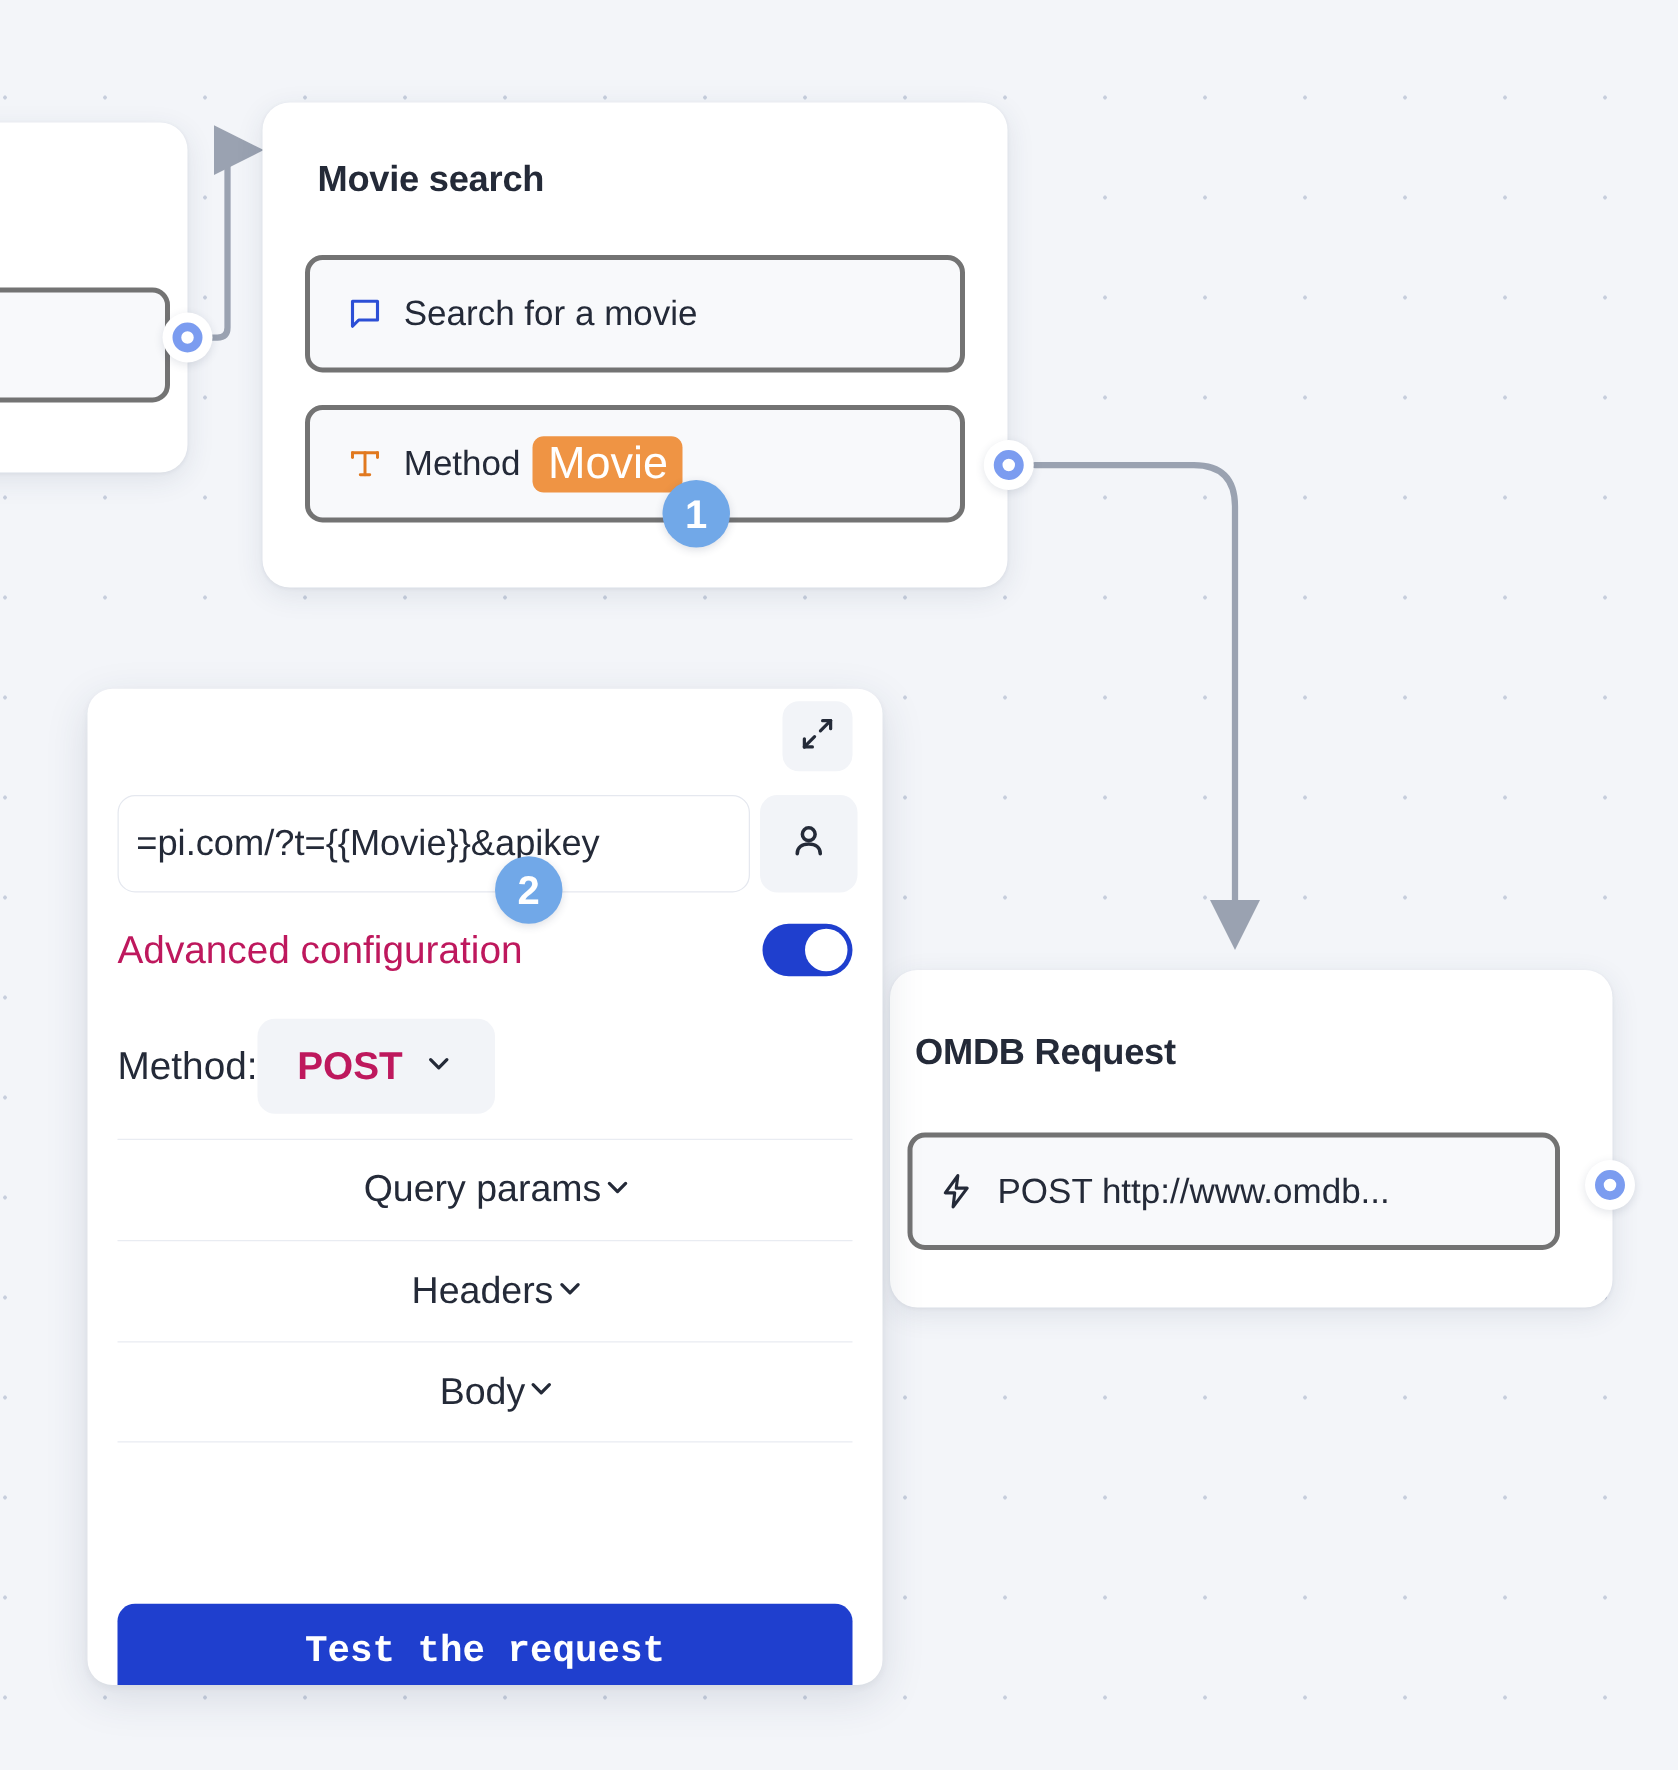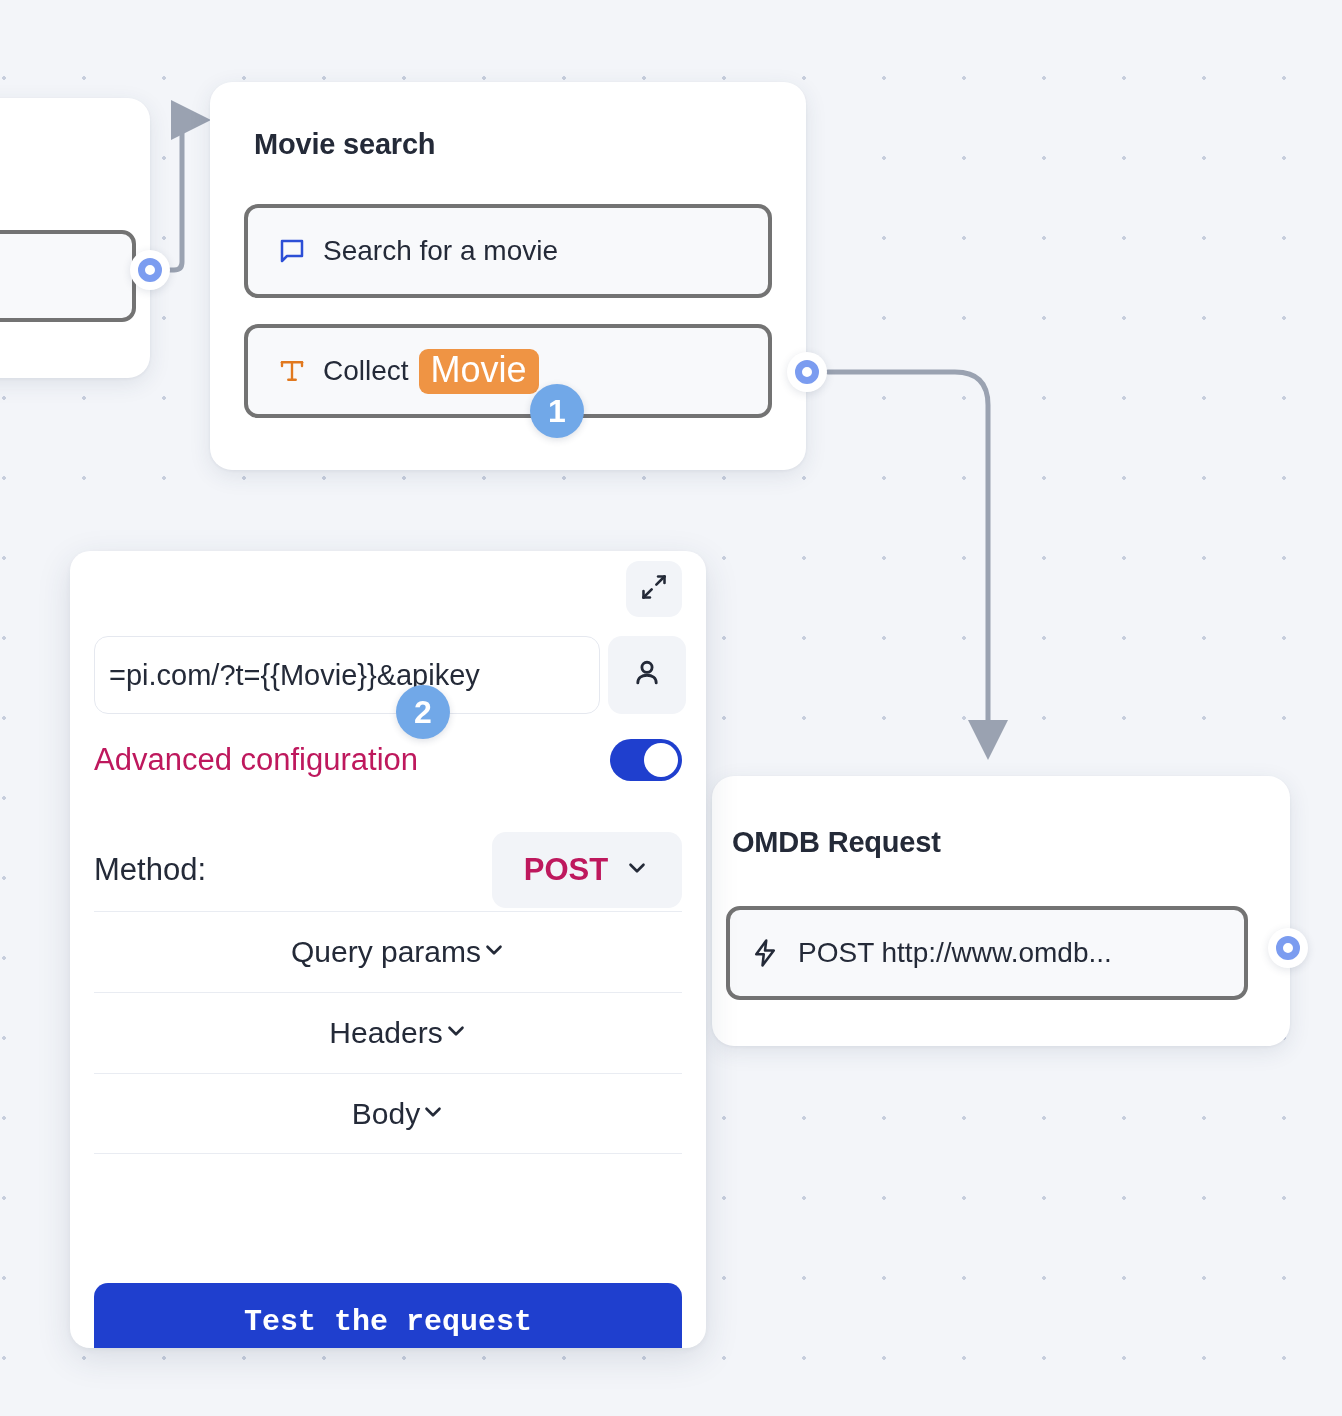--- a/index.html
+++ b/index.html
@@ -281,25 +281,24 @@
     right: 4px;
     top: 4px;
     width: 34px;
     height: 34px;
     border-radius: 50%;
     background: #ffffff;
   }
   #method-row {
     position: absolute;
     left: 24px;
-    top: 281px;
+    top: 264px;
     width: 588px;
     display: flex;
     align-items: center;
-    justify-content: space-between;
   }
   #method-label {
     font-size: 31px;
     color: #242a38;
   }
   #method-select {
     background: #f2f4f8;
     border-radius: 14px;
     width: 190px;
     height: 76px;
@@ -391,21 +390,21 @@
       <span class="row-icon" style="margin-right:16px;">
         <svg width="30" height="30" viewBox="0 0 24 24" fill="none" stroke="#e1791f" stroke-width="1.9" stroke-linecap="round">
           <path d="M4 5 H20"></path>
           <path d="M12 5 V19"></path>
           <path d="M9 19 H15"></path>
           <path d="M4 5 V8"></path>
           <path d="M20 5 V8"></path>
         </svg>
       </span>
       <span class="node-row-label">
-        <span>Collect</span>
+        <span>Method</span>
         <span class="tag-movie">Movie</span>
       </span>
     </div>
   </div>
 
   <div class="node" id="omdb-node">
 
     <div class="node-title">OMDB Request</div>
 
     <div class="node-row" id="omdb-row">

